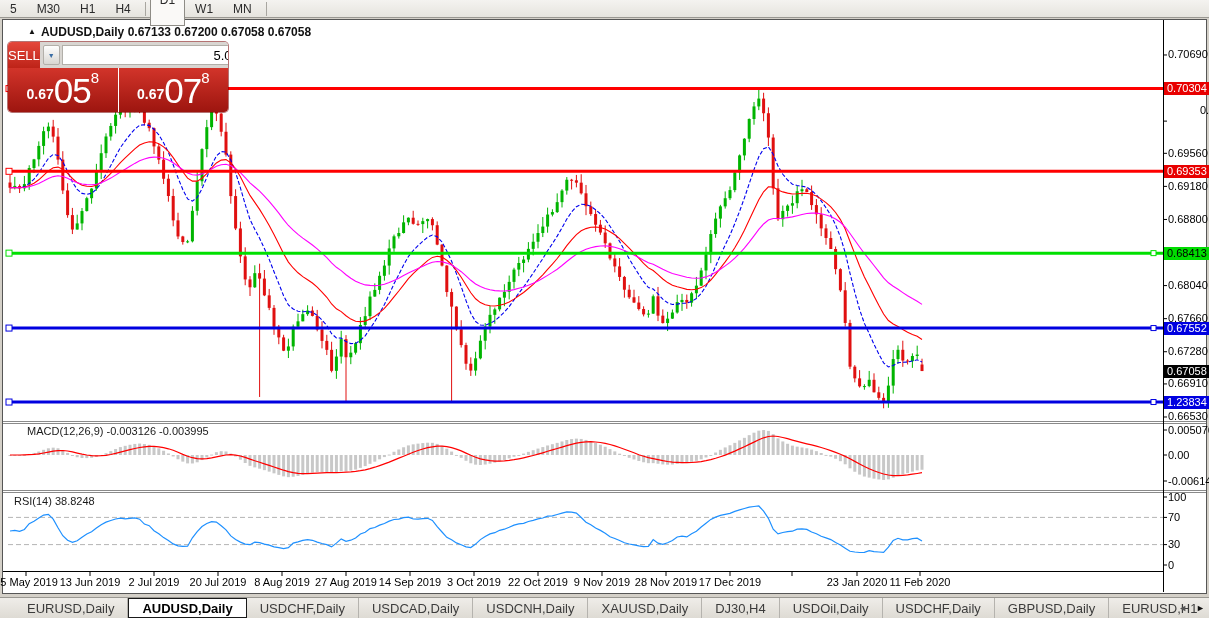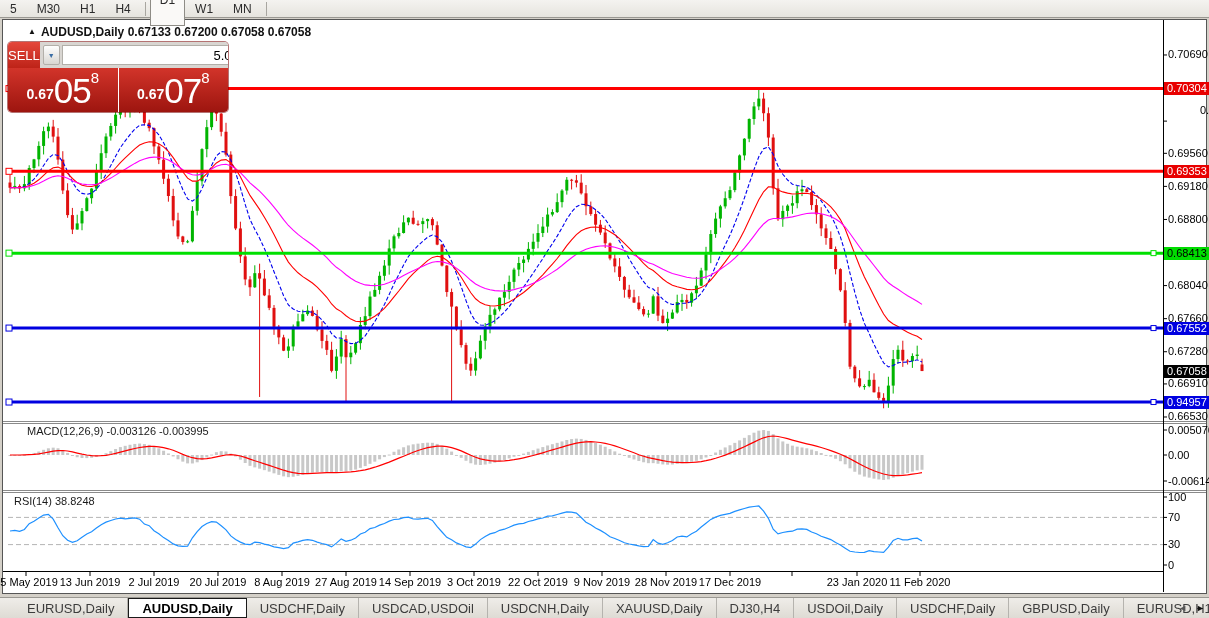--- a/index.html
+++ b/index.html
@@ -748,21 +748,21 @@
   </div>
 </div>
 
 <div class="overlay" id="macd-label">MACD(12,26,9) -0.003126 -0.003995</div>
 <div class="overlay" id="rsi-label">RSI(14) 38.8248</div>
 
 <div id="tabbar">
     <div class="tab">EURUSD,Daily</div>
     <div class="tab active">AUDUSD,Daily</div>
     <div class="tab">USDCHF,Daily</div>
-    <div class="tab">USDCAD,USDOil</div>
+    <div class="tab">USDCAD,Daily</div>
     <div class="tab">USDCNH,Daily</div>
     <div class="tab">XAUUSD,Daily</div>
     <div class="tab">DJ30,H4</div>
     <div class="tab">USDOil,Daily</div>
     <div class="tab">USDCHF,Daily</div>
     <div class="tab">GBPUSD,Daily</div>
     <div class="tab">EURUSD,H1</div>
   </div>
 <div id="tab-scroll">
   <span class="tscroll">◄</span>
@@ -776,21 +776,21 @@
 <div class="axis-lab" style="top: 212.954px;">0.68800</div>
 <div class="axis-lab" style="top: 279.092px;">0.68040</div>
 <div class="axis-lab" style="top: 312.161px;">0.67660</div>
 <div class="axis-lab" style="top: 345.23px;">0.67280</div>
 <div class="axis-lab" style="top: 377.428px;">0.66910</div>
 <div class="axis-lab" style="top: 410.497px;">0.66530</div>
 <div class="badge" style="top: 82.0712px; background: rgb(232, 0, 0); color: rgb(255, 255, 255);">0.70304</div>
 <div class="badge" style="top: 164.83px; background: rgb(232, 0, 0); color: rgb(255, 255, 255);">0.69353</div>
 <div class="badge" style="top: 246.632px; background: rgb(0, 220, 0); color: rgb(0, 0, 0);">0.68413</div>
 <div class="badge" style="top: 321.559px; background: rgb(0, 0, 224); color: rgb(255, 255, 255);">0.67552</div>
-<div class="badge" style="top: 395.529px; background: rgb(0, 0, 224); color: rgb(255, 255, 255);">0.94957</div>
+<div class="badge" style="top: 395.529px; background: rgb(0, 0, 224); color: rgb(255, 255, 255);">1.23834</div>
 <div class="badge" style="top: 364.549px; background: rgb(0, 0, 0); color: rgb(255, 255, 255);">0.67058</div>
 <div class="axis-lab" style="top: 423.5px;">0.005076</div>
 <div class="axis-lab" style="top: 448.5px;">0.00</div>
 <div class="axis-lab" style="top: 474.5px;">-0.006148</div>
 <div class="axis-lab" style="top: 490.5px;">100</div>
 <div class="axis-lab" style="top: 510.9px;">70</div>
 <div class="axis-lab" style="top: 538.1px;">30</div>
 <div class="axis-lab" style="top: 558.5px;">0</div>
 <div class="date-lab" style="left: 26px;">25 May 2019</div>
 <div class="date-lab" style="left: 90px;">13 Jun 2019</div>

